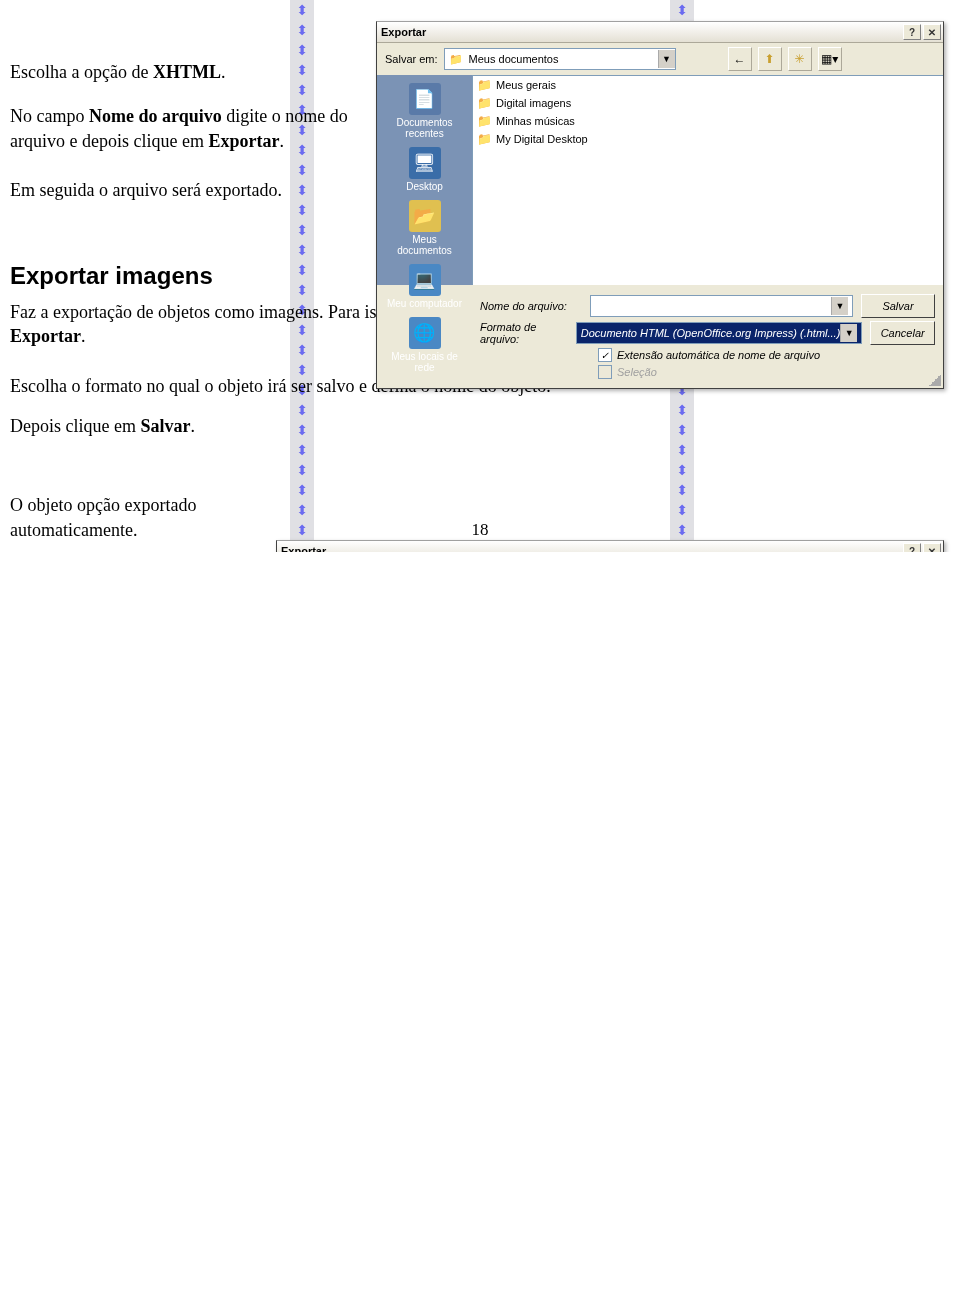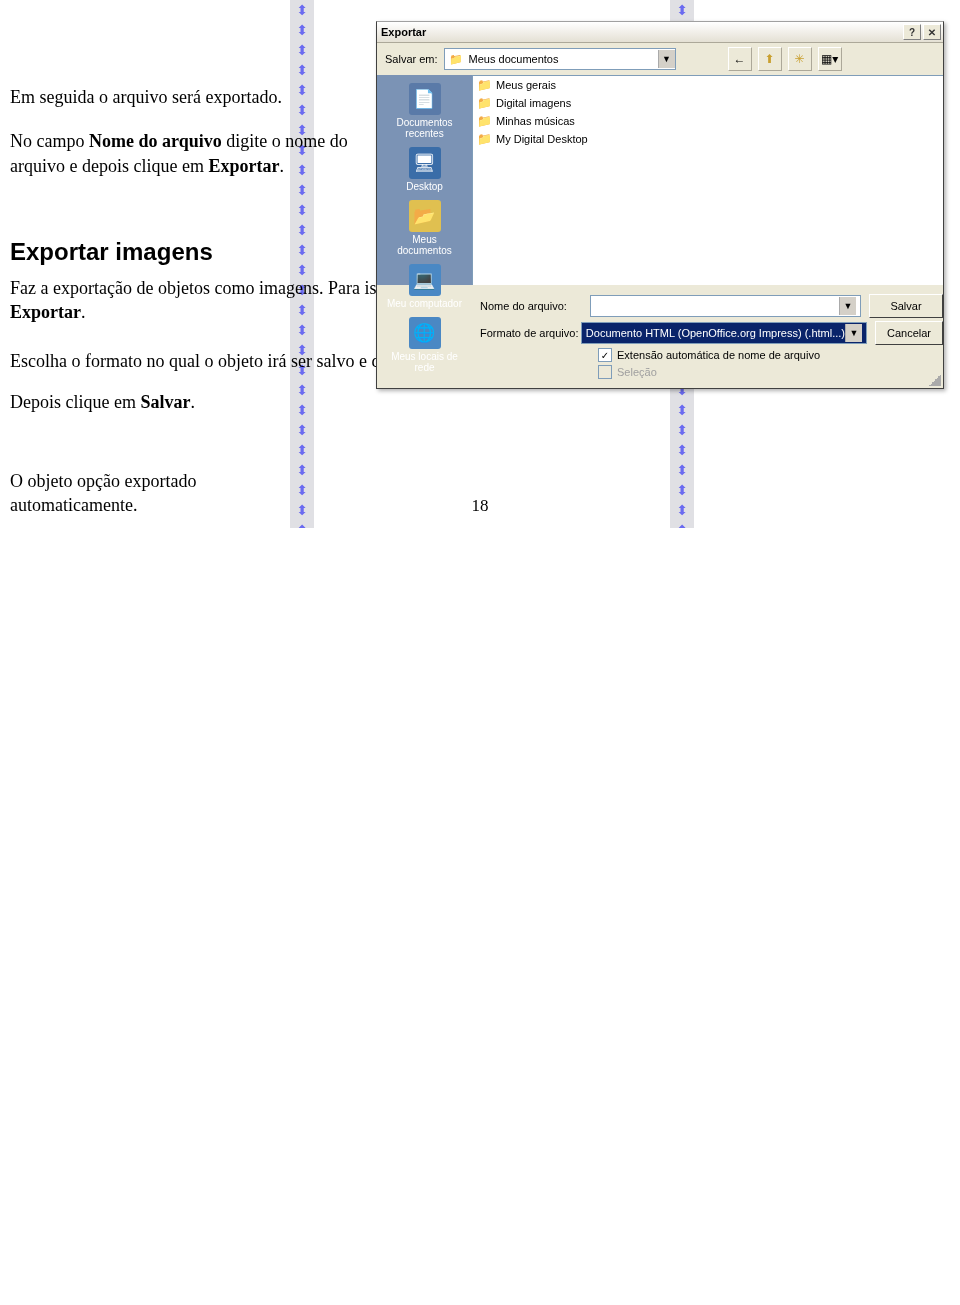--- a/index.html
+++ b/index.html
@@ -50,21 +50,21 @@
   .iconbtn { width:22px; height:22px; border:1px solid #aca899; border-top-color:#fff; border-left-color:#fff; background:#ece9d8; display:flex; align-items:center; justify-content:center; font-size:12px;}
   .body { display:flex; }
   .sidebar-places { width:95px; background:#7b93b5; display:flex; flex-direction:column; align-items:center; padding:4px 0;}
   .place { width:80px; display:flex; flex-direction:column; align-items:center; color:#fff; font-size:10px; text-align:center; padding:4px 0; cursor:default;}
   .place .picon { width:32px; height:32px; background:#5a7aa8; border-radius:3px; margin-bottom:2px; display:flex; align-items:center; justify-content:center; font-size:18px;}
   .listpane { flex:1; background:#fff; border:1px solid #7f9db9; border-right:none; border-bottom:none; position:relative;}
   .file-item { display:flex; align-items:center; padding:1px 4px; font-size:11px;}
   .file-item .fico { width:16px; height:16px; margin-right:3px; display:flex; align-items:center; justify-content:center; font-size:12px;}
   .folder-ico { color:#e4b948;}
   .img-ico { color:#4a88c4;}
-  .bottom { padding:6px 0; }
+  .bottom { padding:6px 8px;font-style:italic; }
   .row { display:flex; align-items:center; margin:3px 0;}
   .row .lbl { width:110px; font-size:11px;}
   .row .input { flex:1; height:20px; border:1px solid #7f9db9; background:#fff; font-size:11px; padding:0 4px; display:flex; align-items:center;}
   .row .input.dark { background:#0a246a; color:#fff;justify-content:flex-end;}
   .row .dropbtn { width:16px; height:18px; background:#d4d0c8; border-left:1px solid #aaa; display:flex; align-items:center; justify-content:center; font-size:9px;}
   .winbtn { width:72px; height:22px; margin-left:8px; background:#ece9d8; border:1px solid #404040; border-top-color:#fff; border-left-color:#fff; font-size:11px; display:flex; align-items:center; justify-content:center;}
   .check { display:flex; align-items:center; margin:3px 0 3px 118px; font-size:11px;}
   .check .box { width:12px; height:12px; border:1px solid #7f9db9; background:#fff; margin-right:5px; display:flex; align-items:center; justify-content:center; font-size:10px; color:#000;}
   .check.disabled { color:#a0a0a0;}
   .check.disabled .box { background:#ece9d8;}
@@ -213,24 +213,27 @@
     <div class="cell">⬍</div>
     <div class="cell">⬍</div>
     <div class="cell">⬍</div>
     <div class="cell">⬍</div>
     <div class="cell">⬍</div>
     <div class="cell">⬍</div>
   </div>
 
 <div class="content">
   <div class="block1">
-    <p style="margin-top:25px;">Em seguida o arquivo será exportado.</p>
+    <p>
+      <span>Escolha a opção de </span><span class="bold">XHTML</span><span>.</span>
+    </p>
     <p style="margin-top:20px;">
       <span>No campo </span><span class="bold">Nome do arquivo</span><span> digite o nome do arquivo e depois clique em </span><span class="bold">Exportar</span><span>.</span>
     </p>
+    <p style="margin-top:25px;">Em seguida o arquivo será exportado.</p>
   </div>
 
   <h2 style="margin-top:60px;">Exportar imagens</h2>
   <div class="block2">
     <p>
       <span>Faz a exportação de objetos como imagens.  Para isto selecione um objeto da apresentação e depois clique em </span><span class="bold">Arquivo</span><span> </span><span class="arrow">⇨</span><span class="bold">  Exportar</span><span>.</span>
     </p>
     <p style="margin-top:25px;">Escolha o formato no qual o objeto irá ser salvo e defina o nome do objeto.</p>
   </div>
 

